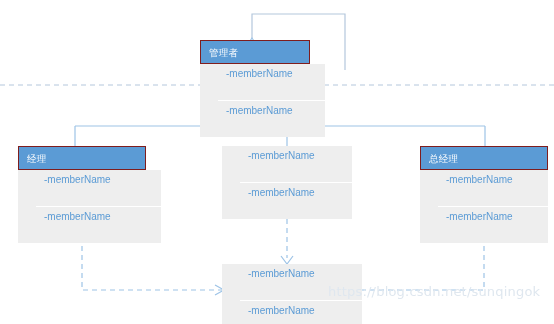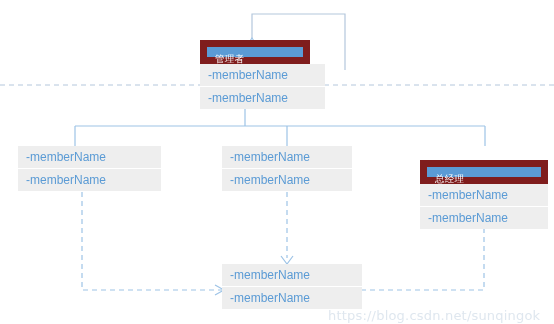--- a/index.html
+++ b/index.html
@@ -11,43 +11,44 @@
     position:relative;
   }
   #canvas{position:absolute;left:0;top:0;width:554px;height:324px;}
   svg.layer{position:absolute;left:0;top:0;width:554px;height:324px;overflow:visible;}
   .uml-class{
     position:absolute;
     box-sizing:border-box;
   }
   .uml-header{
     background:#5b9bd5;
-    border:7px solid #7f1d1d;
+    border:1px solid #7f1d1d;
     color:#ffffff;
     font-size:9.5px;
     line-height:1;
     padding:7px 0 0 8px;
     box-sizing:border-box;
     height:24px;
     letter-spacing:.3px;
     white-space:nowrap;
   }
   .uml-body{
     background:#eeeeee;
     box-sizing:border-box;
     border:none;
   }
   .uml-attr{
     color:#5b9bd5;
-    font-size:12px;
+    font-size:10px;
     line-height:1;
-    padding:5px 0 5px 8px;
+    padding:5px 0 21px 8px;
     box-sizing:border-box;
     white-space:nowrap;
     border-bottom:1px solid #ffffff;
+    margin-left:18px;
   }
   .uml-attr:last-child{border-bottom:none;}
   .watermark{
     position:absolute;
     color:#dfe7ef;
     font-size:13px;
     white-space:nowrap;
     letter-spacing:.2px;
     font-family:"DejaVu Sans",sans-serif;
   }
@@ -89,45 +90,48 @@
     <div class="uml-header">
       <span>管理者</span>
     </div>
     <div class="uml-body" style="width:125px;">
       <div class="uml-attr">-memberName</div>
       <div class="uml-attr">-memberName</div>
     </div>
   </div>
 
   <div class="uml-class" style="left:18px;top:146px;width:128px;">
+    <div class="uml-header">
+      <span>经理</span>
+    </div>
     <div class="uml-body" style="width:143px;">
       <div class="uml-attr">-memberName</div>
       <div class="uml-attr">-memberName</div>
     </div>
   </div>
 
   <div class="uml-class" style="left:222px;top:146px;width:130px;">
     <div class="uml-body" style="width:130px;">
       <div class="uml-attr">-memberName</div>
       <div class="uml-attr">-memberName</div>
     </div>
   </div>
 
-  <div class="uml-class" style="left:420px;top:160px;width:128px;">
+  <div class="uml-class" style="left:420px;top:146px;width:128px;">
     <div class="uml-header">
       <span>总经理</span>
     </div>
     <div class="uml-body" style="width:128px;">
       <div class="uml-attr">-memberName</div>
       <div class="uml-attr">-memberName</div>
     </div>
   </div>
 
   <div class="uml-class" style="left:222px;top:264px;width:130px;">
     <div class="uml-body" style="width:140px;">
       <div class="uml-attr">-memberName</div>
       <div class="uml-attr">-memberName</div>
     </div>
   </div>
 
-  <div class="watermark" style="left:328px;top:284px;margin-top:24px;">https://blog.csdn.net/sunqingok</div>
+  <div class="watermark" style="left:328px;top:284px;">https://blog.csdn.net/sunqingok</div>
 
 </div>
 
 </body></html>

